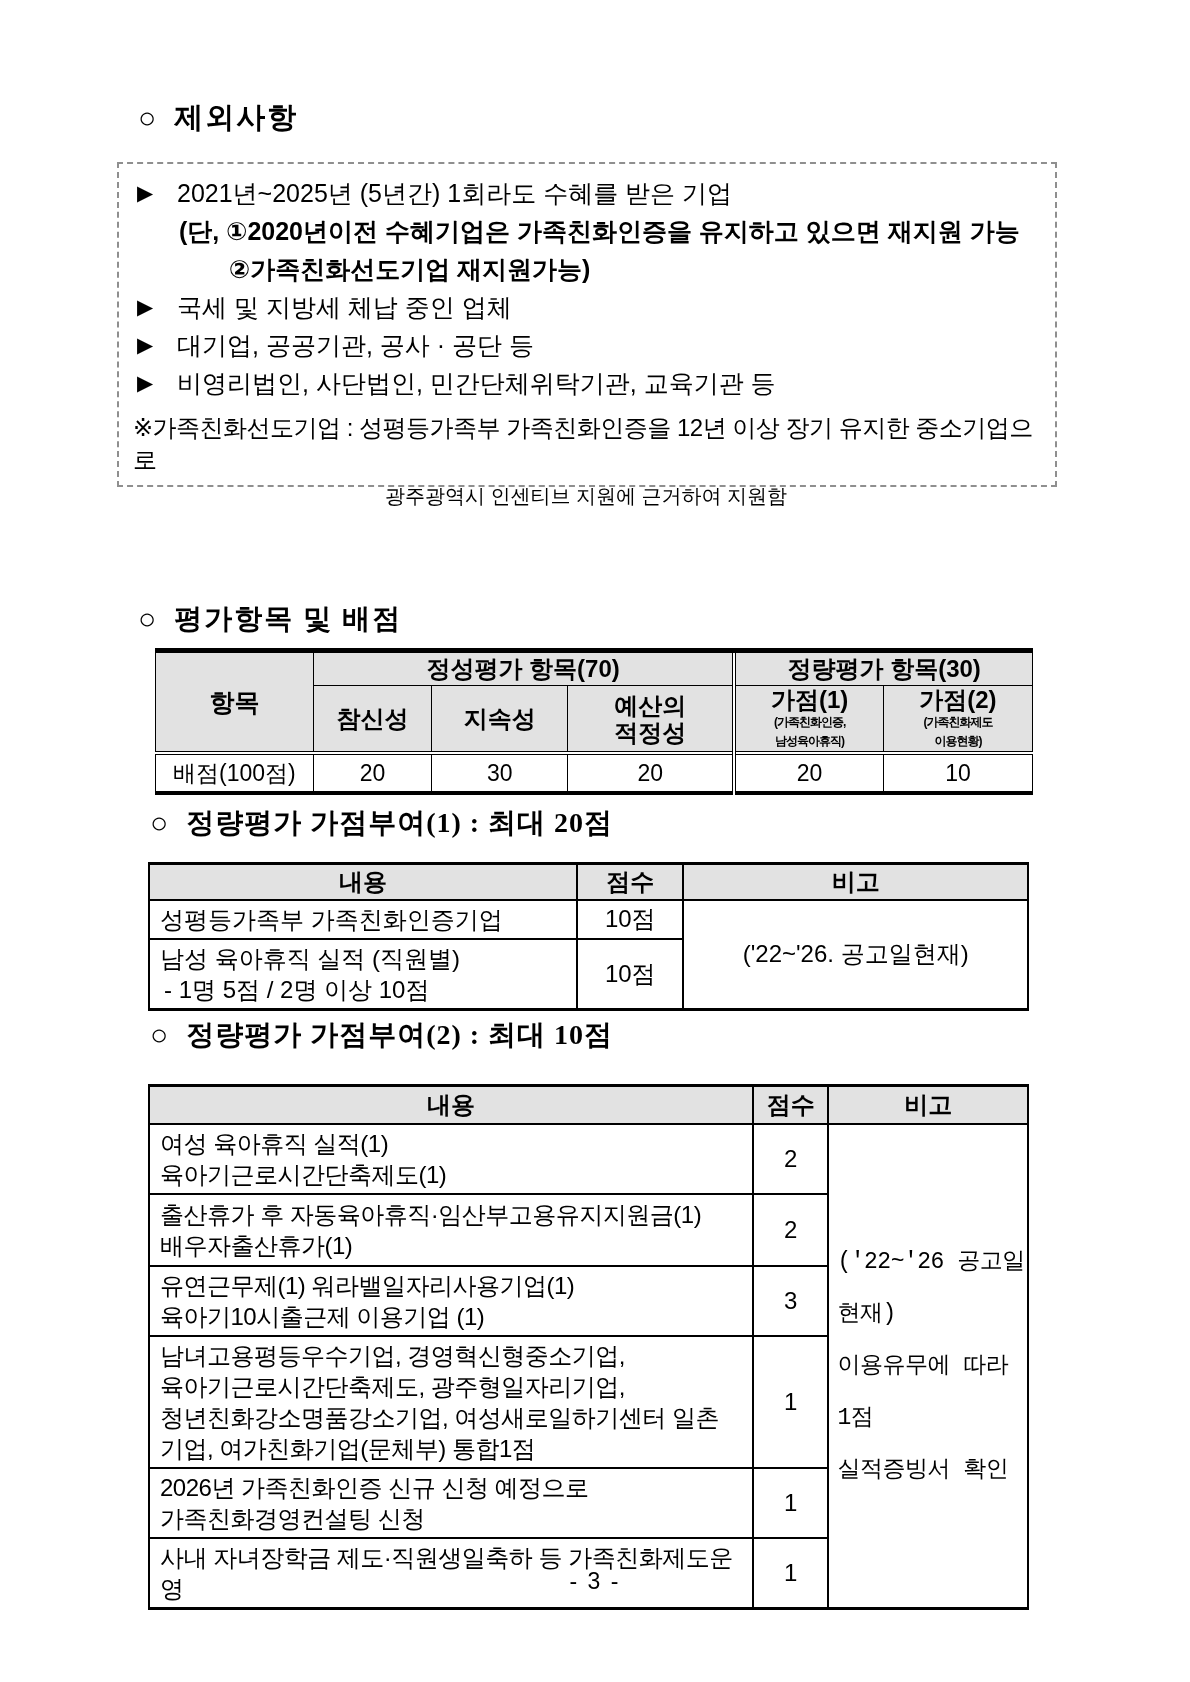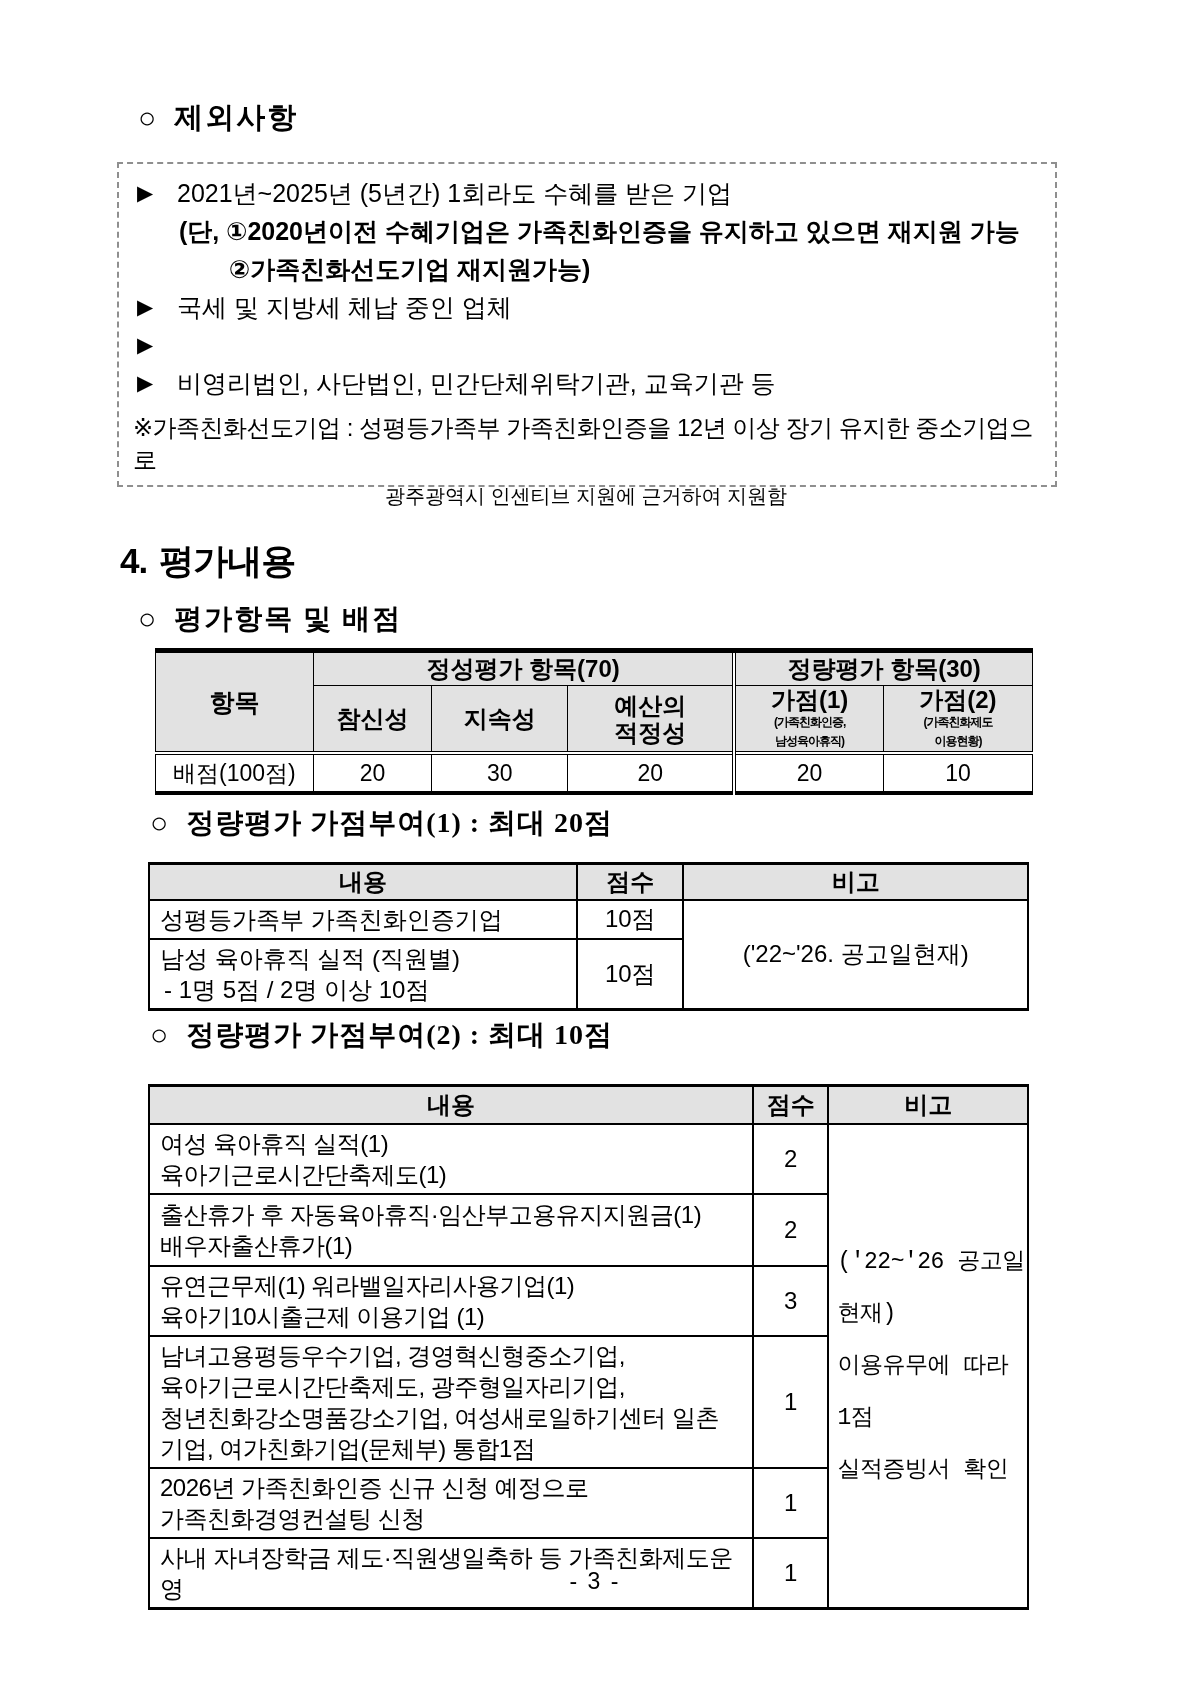--- a/index.html
+++ b/index.html
@@ -87,32 +87,30 @@
     </div>
     <div class="excl-line bold indent-2">
       <span>②가족친화선도기업 재지원가능)</span>
     </div>
     <div class="excl-line">
       <span class="marker">▶</span>
       <span>국세 및 지방세 체납 중인 업체</span>
     </div>
     <div class="excl-line">
       <span class="marker">▶</span>
+      <span>대기업, 공공기관, 공사 · 공단 등</span>
     </div>
     <div class="excl-line">
       <span class="marker">▶</span>
       <span>비영리법인, 사단법인, 민간단체위탁기관, 교육기관 등</span>
     </div>
     <div class="excl-note1">※가족친화선도기업 : 성평등가족부 가족친화인증을 12년 이상 장기 유지한 중소기업으로</div>
     <div class="excl-note2">광주광역시 인센티브 지원에 근거하여 지원함</div>
   </div>
 
-  <div class="section-title">
-    <span class="num">4.</span><span>평가내용</span>
-  </div>
 
   <div class="serif-head" style="left:138px; top:600px; font-size:28px;">
     <span class="bullet">○</span>
     <span>평가항목 및 배점</span>
   </div>
 
   <table class="t1">
     <colgroup>
       <col style="width:18%">
         <col style="width:13.5%">

